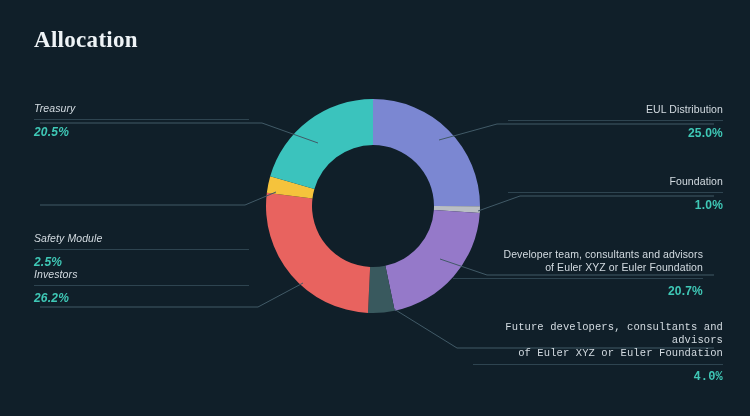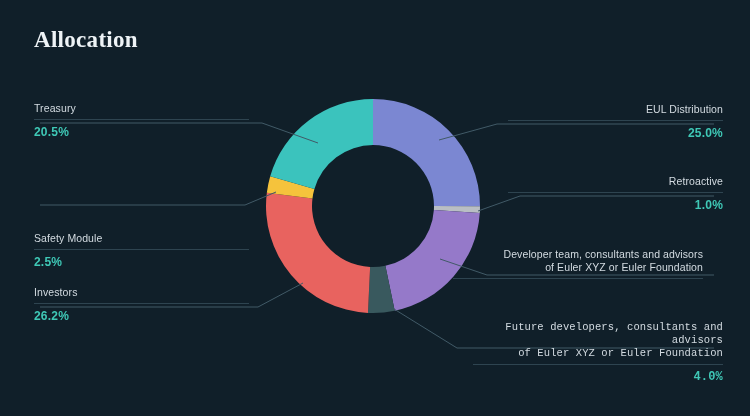--- a/index.html
+++ b/index.html
@@ -25,21 +25,21 @@
   }
   #donut-svg {
     position:absolute;
     left:0; top:0;
     width:750px; height:416px;
   }
   .callout {
     position:absolute;
     width:215px;
   }
-  .callout.left  { text-align:left;  }
+  .callout.left  { text-align:left;font-style:italic;  }
   .callout.right { text-align:right;margin-left:9px; }
   .callout.wide  { width:250px; }
   .cl-label {
     font-size:10.5px;
     color:#d3dbe1;
     line-height:13px;
     white-space:pre-line;
     letter-spacing:0.1px;
   }
   .cl-rule {
@@ -88,42 +88,43 @@
     <div class="cl-rule"></div>
     <div class="cl-value">20.5%</div>
   </div>
 
   <div class="callout left" style="left:34px; top:184px;margin-top:48px;">
     <div class="cl-label">Safety Module</div>
     <div class="cl-rule"></div>
     <div class="cl-value">2.5%</div>
   </div>
 
-  <div class="callout left" style="left:34px; top:286px;">
+  <div class="callout left" style="left:34px; top:268px;">
     <div class="cl-label">Investors</div>
     <div class="cl-rule"></div>
     <div class="cl-value">26.2%</div>
   </div>
 
   <div class="callout right" style="left:499px; top:103px;">
     <div class="cl-label">EUL Distribution</div>
     <div class="cl-rule"></div>
     <div class="cl-value">25.0%</div>
   </div>
 
   <div class="callout right" style="left:499px; top:175px;">
-    <div class="cl-label">Retroactive</div>
+    <div class="cl-label">Foundation</div>
     <div class="cl-rule"></div>
     <div class="cl-value">1.0%</div>
   </div>
 
   <div class="callout right wide" style="left:444px; top:248px;">
     <div class="cl-label">Developer team, consultants and advisors
 of Euler XYZ or Euler Foundation</div>
     <div class="cl-rule"></div>
+    <div class="cl-value">20.7%</div>
   </div>
 
   <div class="callout right wide" style="left:464px; top:321px;font-family:Liberation Mono, monospace;">
     <div class="cl-label">Future developers, consultants and advisors
 of Euler XYZ or Euler Foundation</div>
     <div class="cl-rule"></div>
     <div class="cl-value">4.0%</div>
   </div>
 
 </div>

